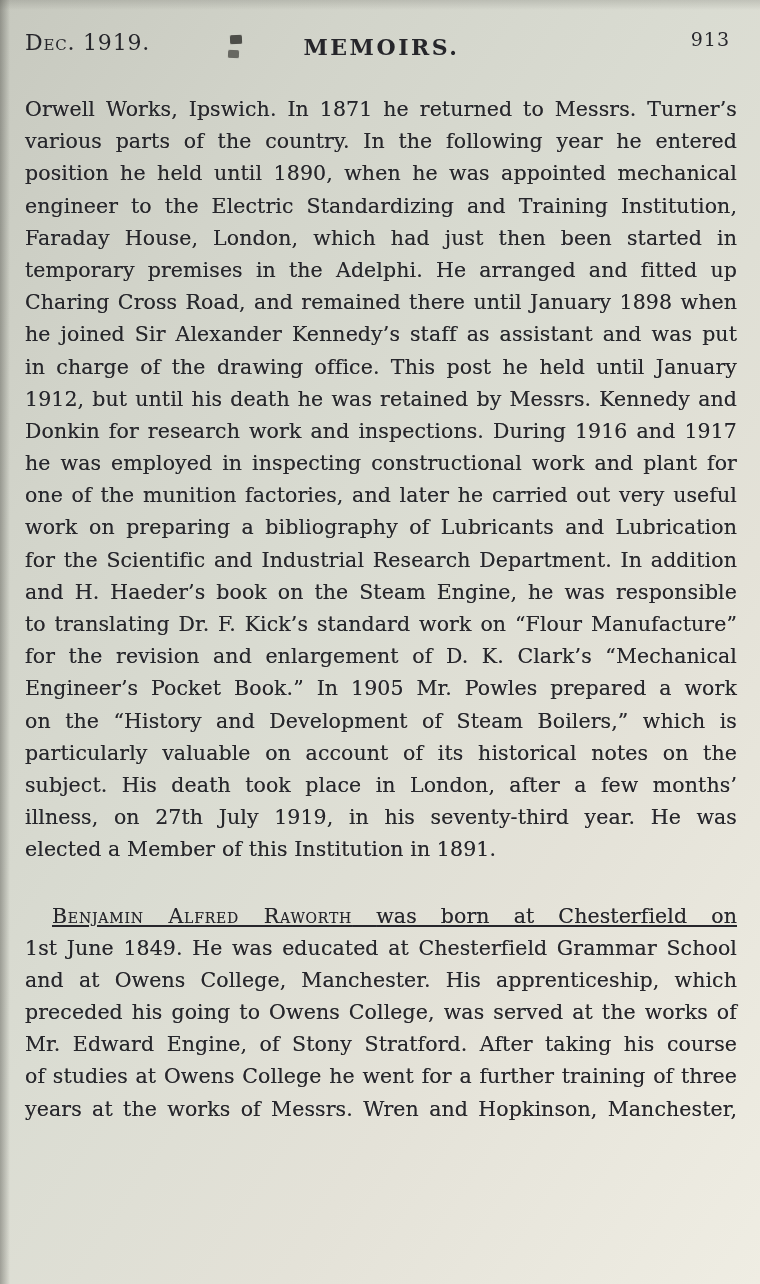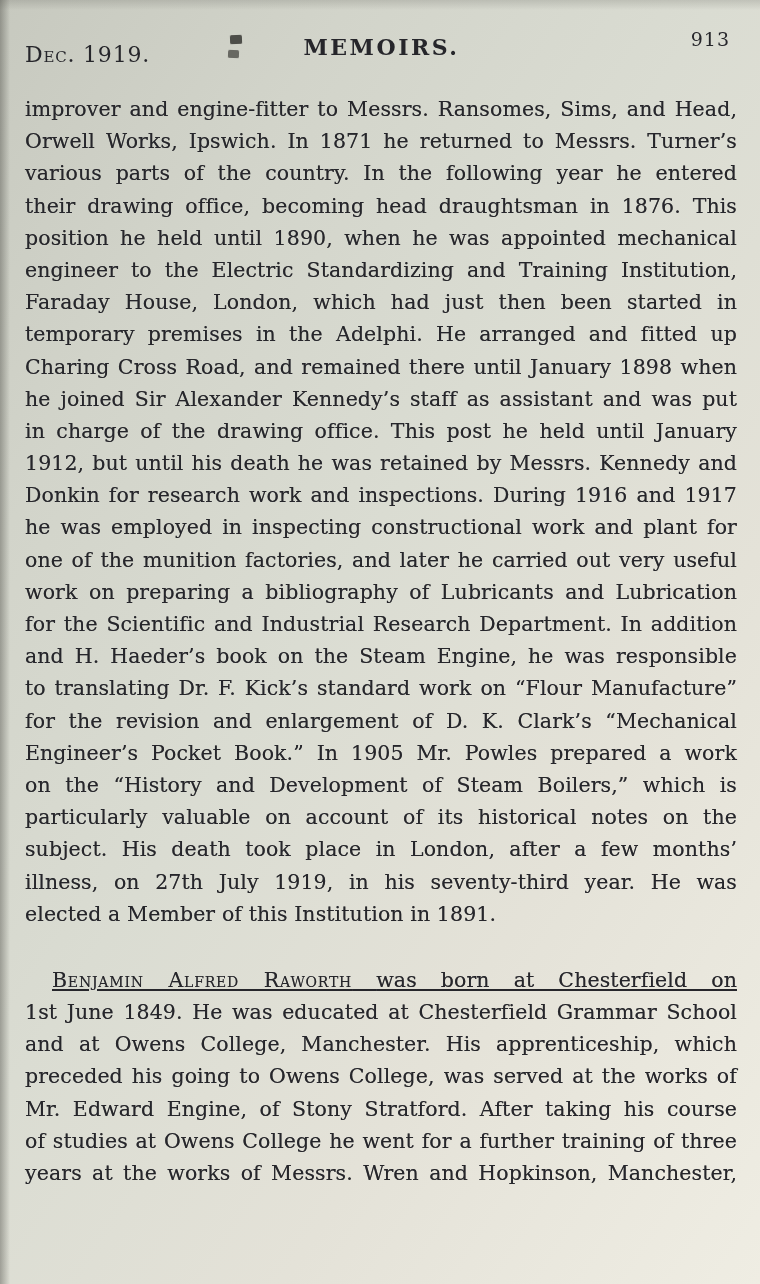--- a/index.html
+++ b/index.html
@@ -50,45 +50,43 @@
   .line{
     line-height:32.2px;height:32.2px;
     text-align:justify;text-align-last:justify;
     white-space:nowrap;
     letter-spacing:0.1px;
     text-shadow:0 0 0.5px rgba(38,38,43,0.55);
   }
   .line.para-end{text-align-last:left;}
   .para2{margin-top:34px;}
   .indent{text-indent:27px;text-decoration:underline;}
-  .sc{font-variant:small-caps;letter-spacing:0.8px;margin-top:12px;}
+  .sc{font-variant:small-caps;letter-spacing:0.8px;}
 </style>
 </head>
 <body>
 
 <div class="page">
 
   <div class="header">
     <span class="issue-date sc">Dec. 1919.</span>
     <span class="running-title">MEMOIRS.</span>
     <span class="page-number">913</span>
   </div>
 
   <div class="ink-mark" style="left:228px;top:35px;">
     <span class="m1"></span>
       <span class="m2"></span>
   </div>
 
   <div class="body-text">
 
     <div>
-      <div class="line">improver and engine-fitter to Messrs. Ransomes, Sims, and Head,</div>
       <div class="line">Orwell Works, Ipswich. In 1871 he returned to Messrs. Turner’s</div>
       <div class="line">various parts of the country. In the following year he entered</div>
-      <div class="line">their drawing office, becoming head draughtsman in 1876. This</div>
       <div class="line">position he held until 1890, when he was appointed mechanical</div>
       <div class="line">engineer to the Electric Standardizing and Training Institution,</div>
       <div class="line">Faraday House, London, which had just then been started in</div>
       <div class="line">temporary premises in the Adelphi. He arranged and fitted up</div>
       <div class="line">Charing Cross Road, and remained there until January 1898 when</div>
       <div class="line">he joined Sir Alexander Kennedy’s staff as assistant and was put</div>
       <div class="line">in charge of the drawing office. This post he held until January</div>
       <div class="line">1912, but until his death he was retained by Messrs. Kennedy and</div>
       <div class="line">Donkin for research work and inspections. During 1916 and 1917</div>
       <div class="line">he was employed in inspecting constructional work and plant for</div>

